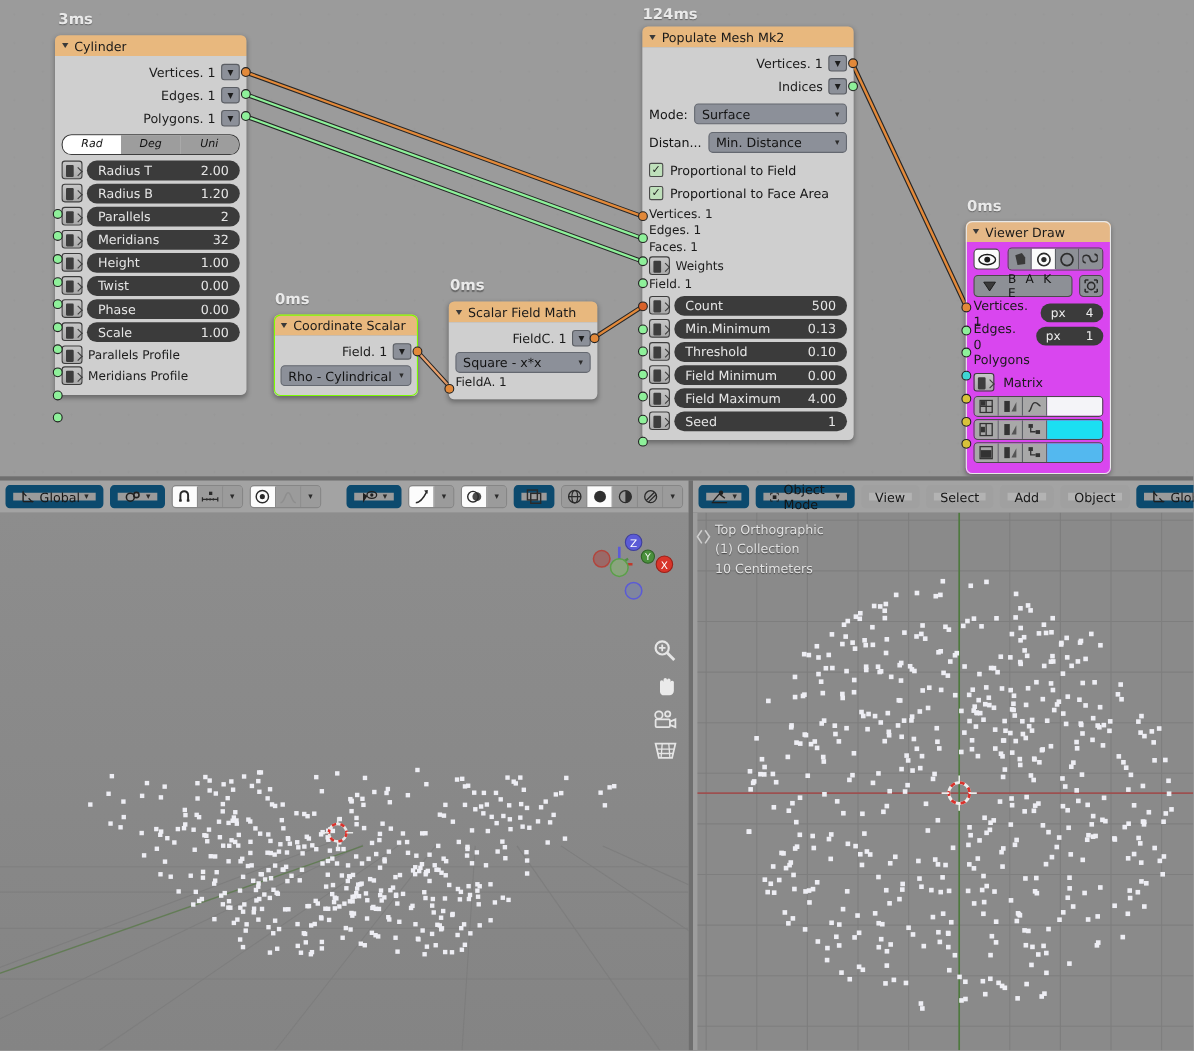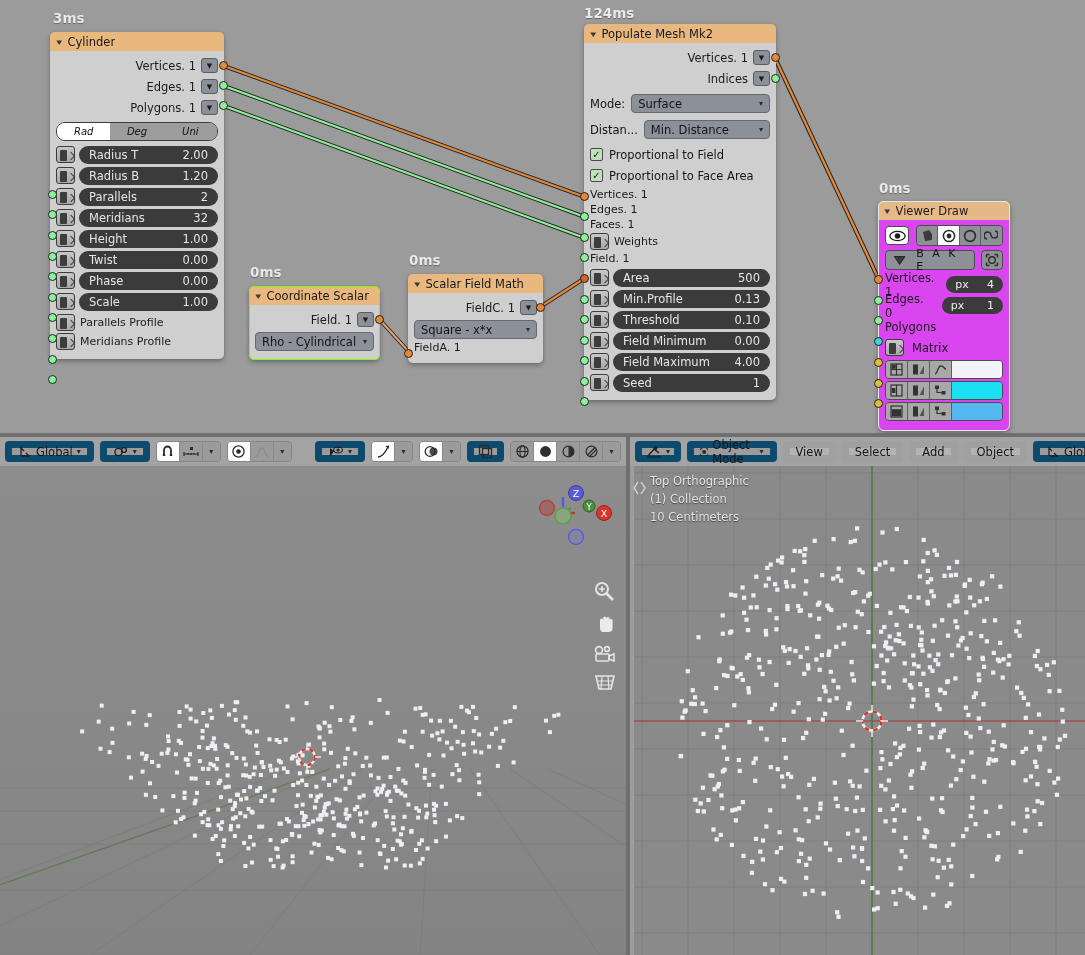--- a/index.html
+++ b/index.html
@@ -370,28 +370,28 @@
           <span class="anim-icon"></span>
           <span class="lbl">Weights</span>
         </div>
         <div class="lblrow">
           <span class="lbl">Field. 1</span>
         </div>
 
         <div class="fieldrow">
           <span class="anim-icon"></span>
           <span class="valfield">
-            <span>Area</span>
+            <span>Count</span>
             <span>500</span>
           </span>
         </div>
         <div class="fieldrow">
           <span class="anim-icon"></span>
           <span class="valfield">
-            <span>Min.Profile</span>
+            <span>Min.Minimum</span>
             <span>0.13</span>
           </span>
         </div>
         <div class="fieldrow">
           <span class="anim-icon"></span>
           <span class="valfield">
             <span>Threshold</span>
             <span>0.10</span>
           </span>
         </div>

